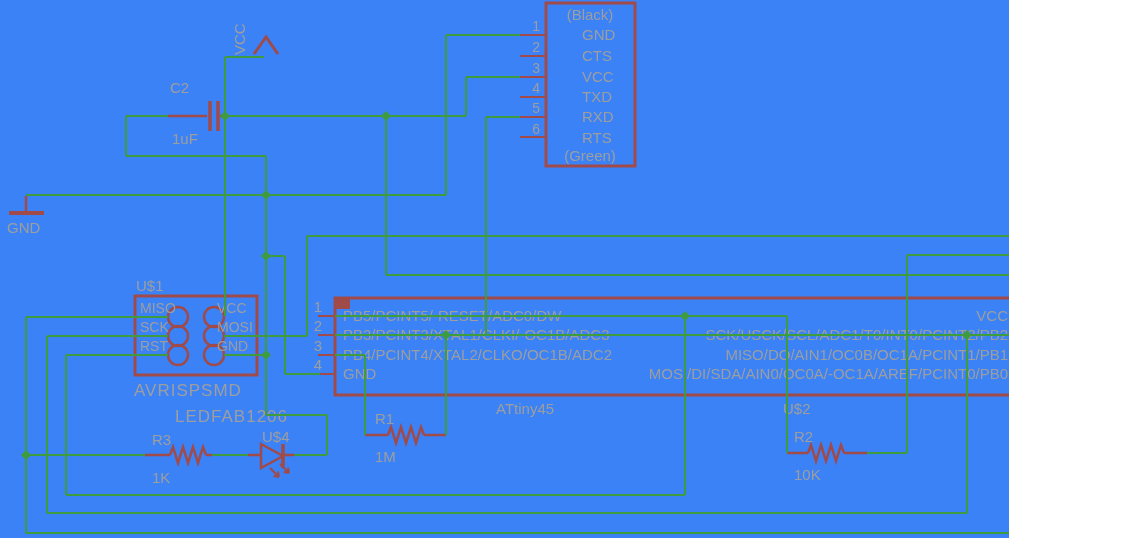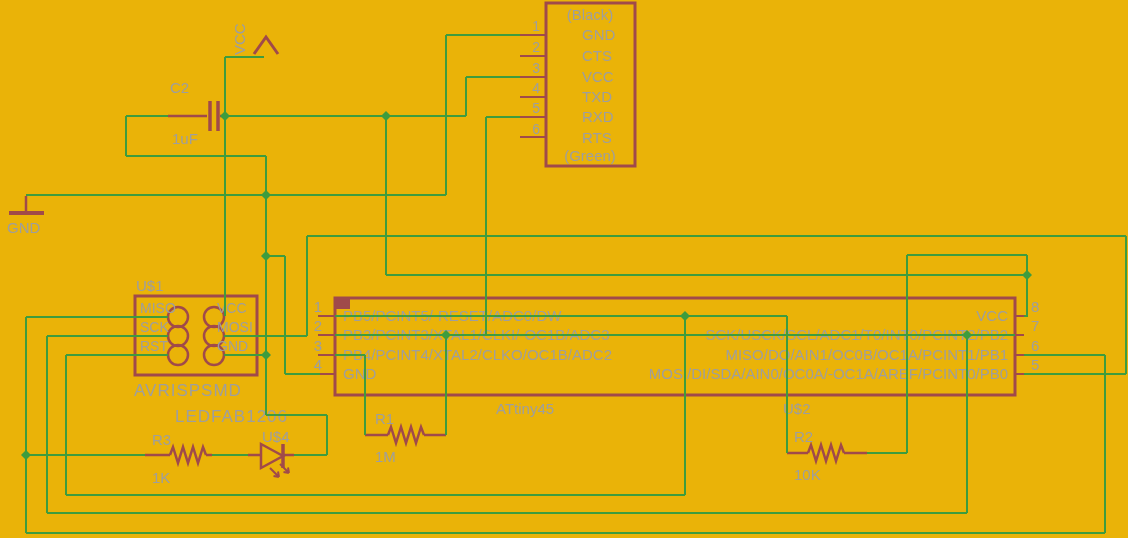--- a/index.html
+++ b/index.html
@@ -1,16 +1,16 @@
 <!DOCTYPE html>
 <html><head>
 <meta charset="utf-8">
 <style>
   html,body{margin:0;padding:0;background:#ffffff;}
-  #canvas{position:relative;width:1128px;height:538px;background:#eab308;overflow:hidden;}
+  #canvas{position:relative;width:1009px;height:538px;background:#3b82f6;overflow:hidden;}
   svg{display:block;}
   .lbl{fill:#9e9e9e;font-family:"Liberation Sans","DejaVu Sans",sans-serif;}
   .s14{font-size:14px;}
   .s15{font-size:15px;}
   .s17{font-size:17px;letter-spacing:1px;}
   .part{stroke:#a04a4a;stroke-width:2.5;fill:none;}
   .partbox{stroke:#a04a4a;stroke-width:3;fill:none;}
   .partfill{fill:#a04a4a;stroke:none;}
 </style>
 </head>

